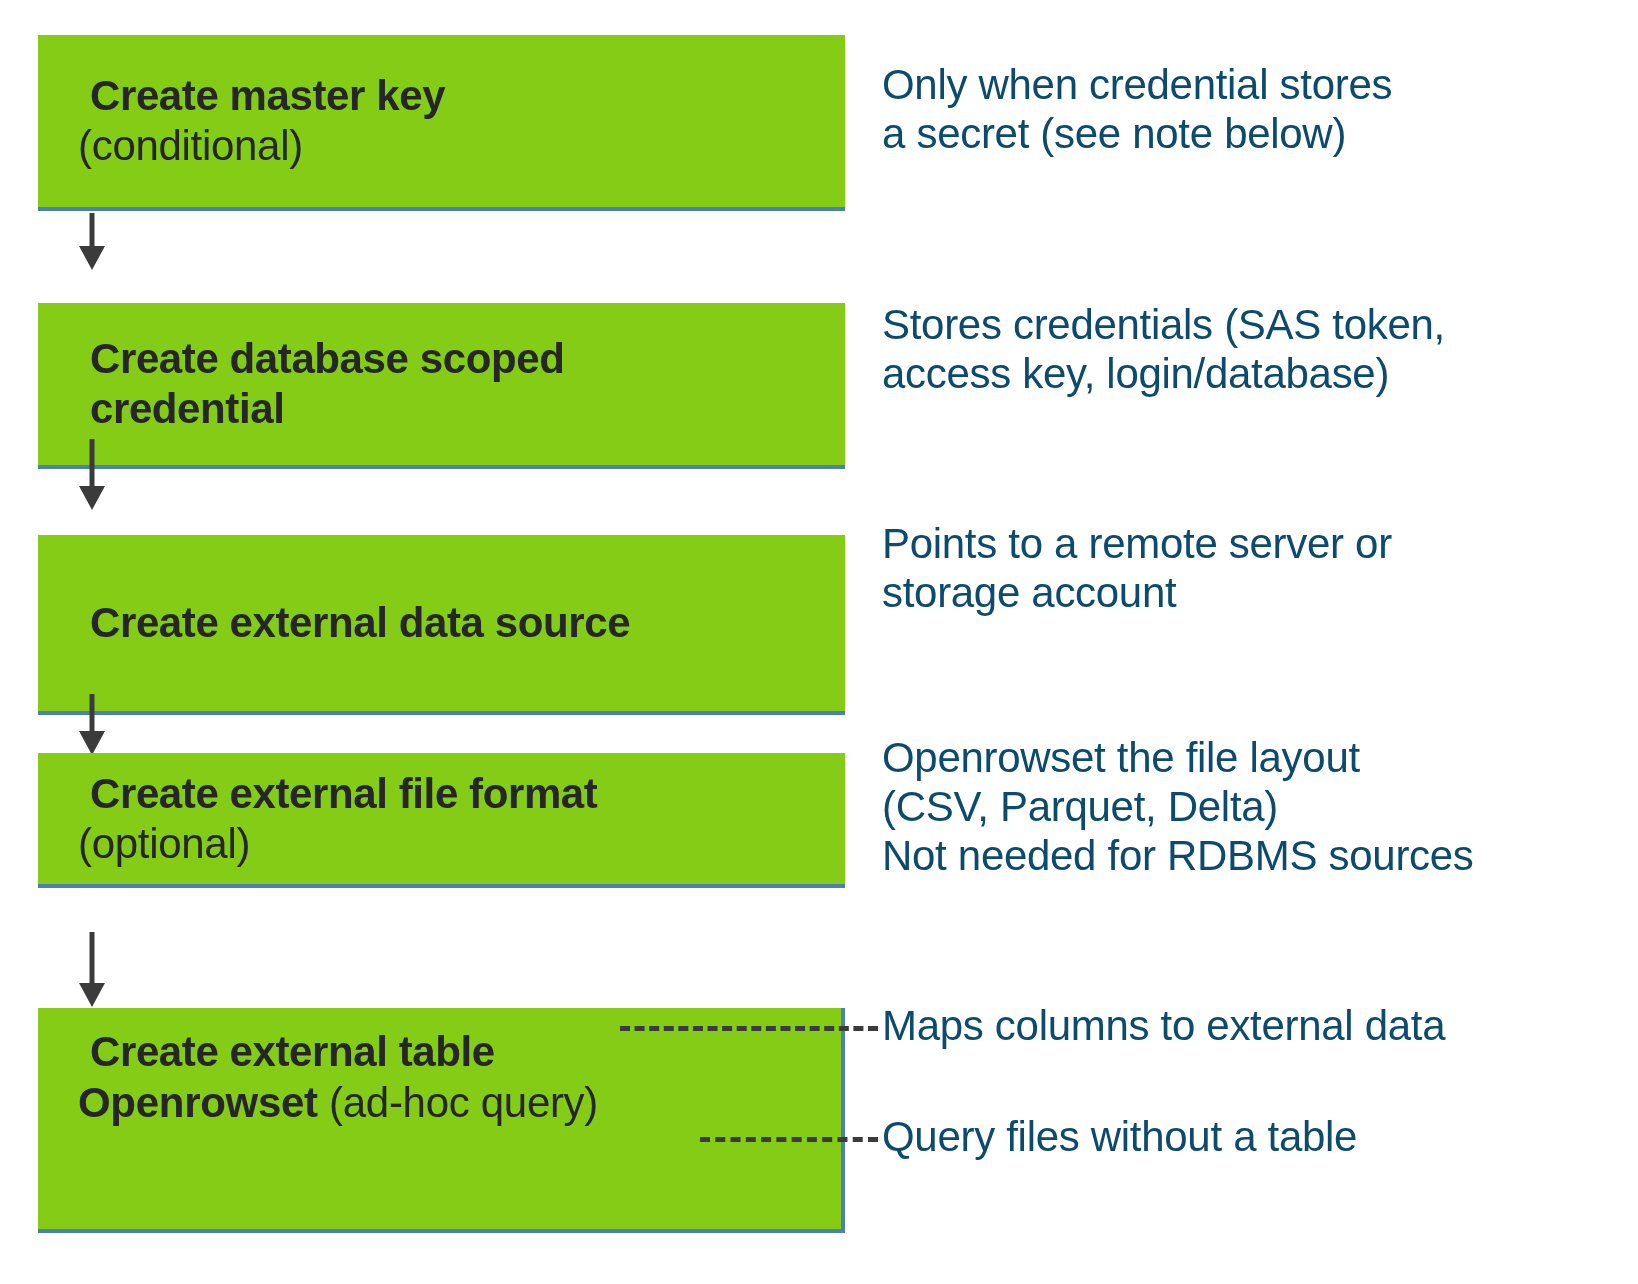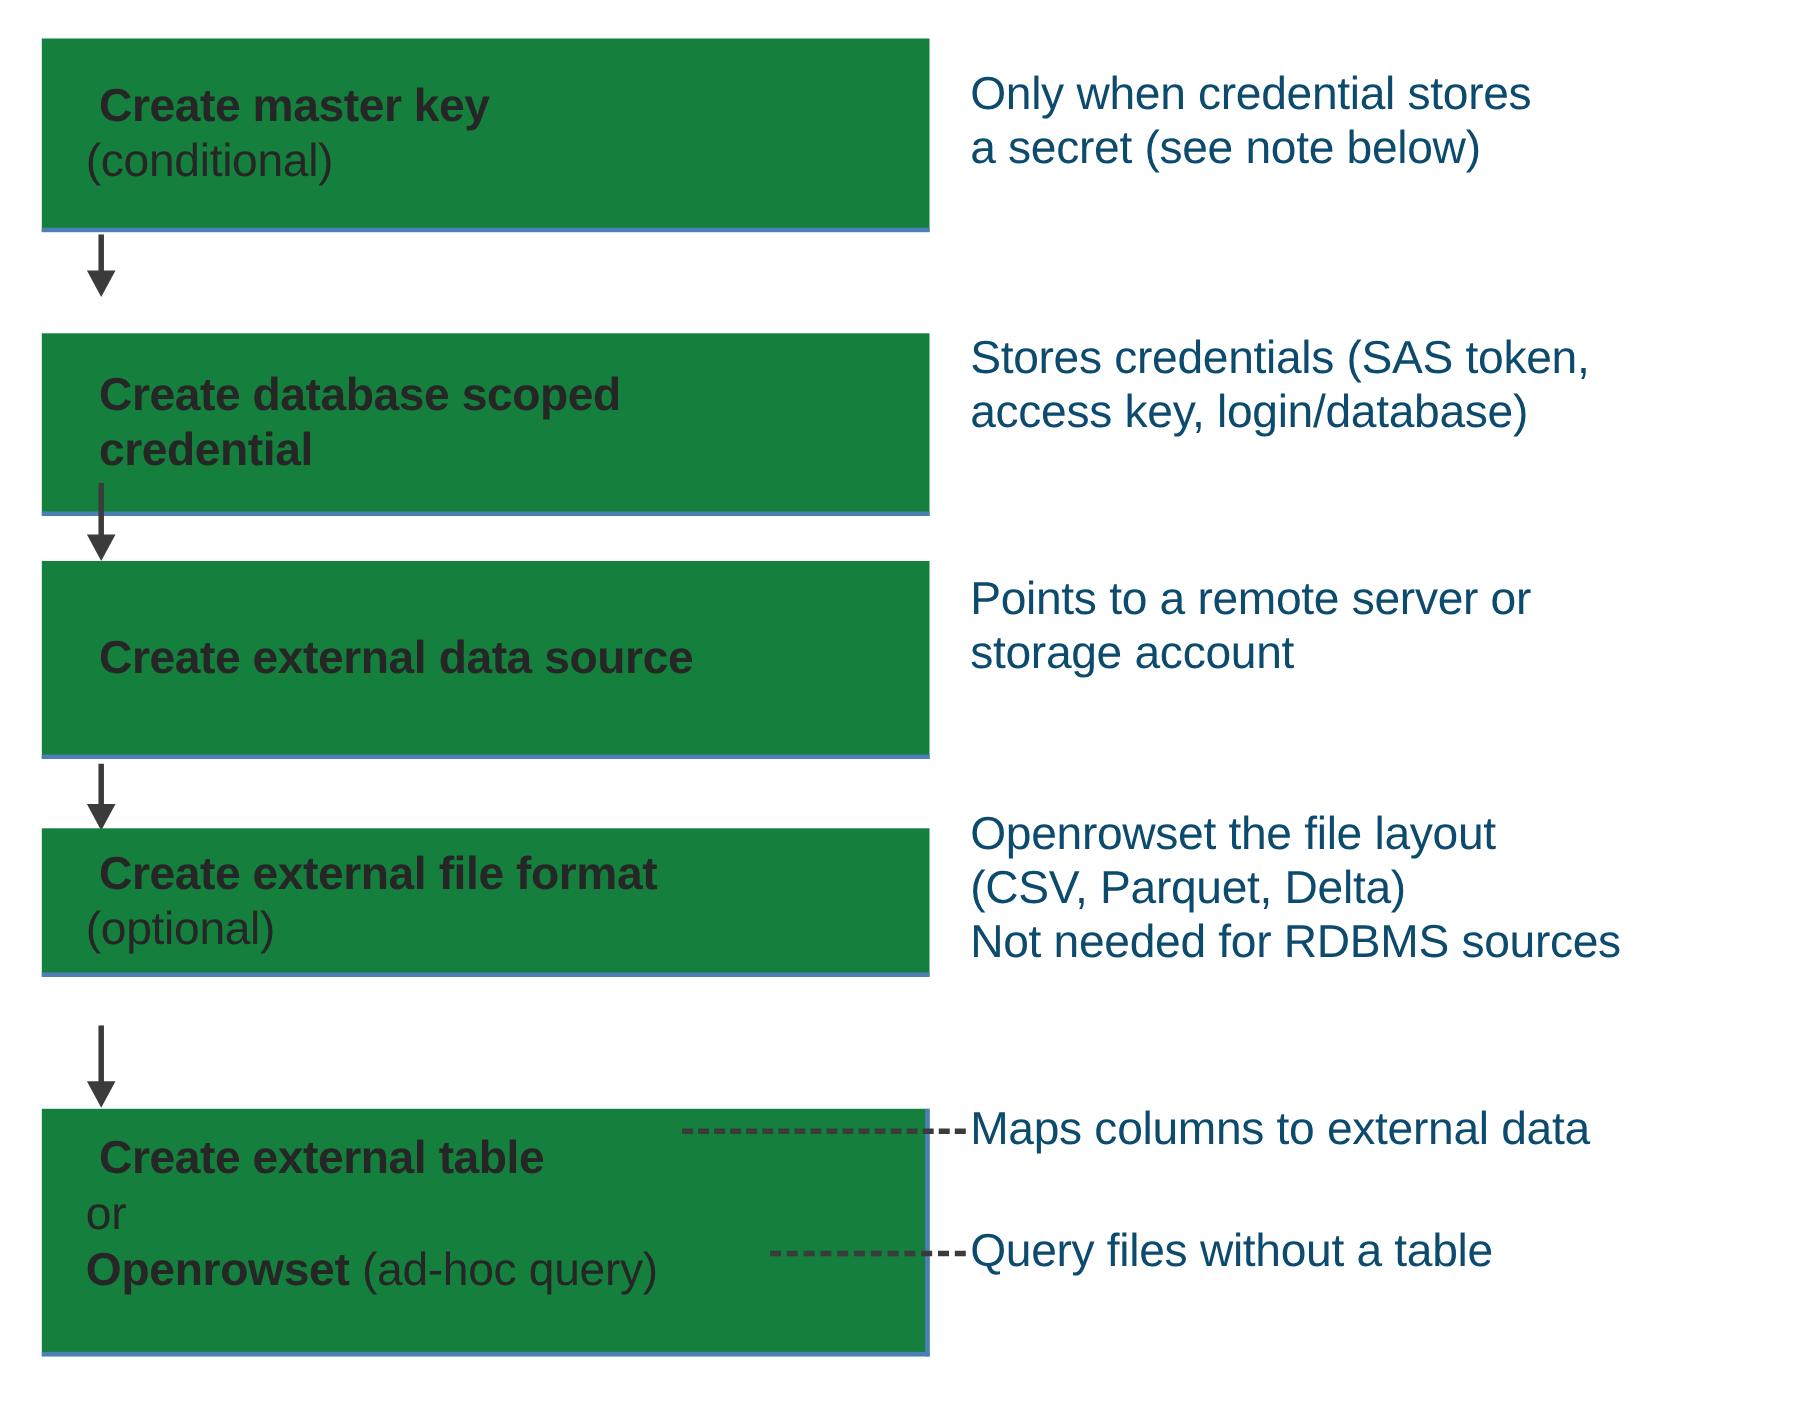--- a/index.html
+++ b/index.html
@@ -21,21 +21,21 @@
     left: 0; top: 0;
     width: 1638px;
     height: 1284px;
   }
 
   
   .step-box {
     position: absolute;
     left: 38px;
     width: 807px;
-    background: #15803d;
+    background: #84cc16;
     border-bottom: 4px solid #4b7fb5;
     box-sizing: border-box;
     display: flex;
     flex-direction: column;
     justify-content: center;
   }
   .step-box.with-right-border {
     border-right: 4px solid #4b7fb5;
   }
 
@@ -113,21 +113,21 @@
   <div class="note" style="top:300px;">Stores credentials (SAS token,
 access key, login/database)</div>
 
   <div class="arrow" style="top:439px; height:72px;">
     <svg width="32" height="72" viewBox="0 0 32 72">
       <line x1="16" y1="0" x2="16" y2="50" stroke="#3b3b3b" stroke-width="5"></line>
       <polygon points="3,47 29,47 16,71" fill="#3b3b3b"></polygon>
     </svg>
   </div>
 
-  <div class="step-box" style="top:510px; height:180px;">
+  <div class="step-box" style="top:535px; height:180px;">
     <div class="step-title">Create external data source</div>
   </div>
   <div class="note" style="top:519px;">Points to a remote server or
 storage account</div>
 
   <div class="arrow" style="top:694px; height:62px;">
     <svg width="32" height="62" viewBox="0 0 32 62">
       <line x1="16" y1="0" x2="16" y2="40" stroke="#3b3b3b" stroke-width="5"></line>
       <polygon points="3,37 29,37 16,61" fill="#3b3b3b"></polygon>
     </svg>
@@ -143,21 +143,20 @@
 
   <div class="arrow" style="top:932px; height:76px;">
     <svg width="32" height="76" viewBox="0 0 32 76">
       <line x1="16" y1="0" x2="16" y2="54" stroke="#3b3b3b" stroke-width="5"></line>
       <polygon points="3,51 29,51 16,75" fill="#3b3b3b"></polygon>
     </svg>
   </div>
 
   <div class="step-box with-right-border" style="top:1008px; height:225px; justify-content:flex-start; padding-top:18px;">
     <div class="step-title" style="line-height:1.22;">Create external table</div>
-    <div class="step-sub" style="line-height:1.22;">or</div>
     <div class="step-sub" style="line-height:1.22;">
       <span class="inline-bold">Openrowset</span><span class="inline-normal"> (ad-hoc query)</span>
     </div>
   </div>
 
   <div class="dash-connector" style="left:620px; top:1026px; width:258px;"></div>
   <div class="note" style="top:1001px;">Maps columns to external data</div>
 
   <div class="dash-connector" style="left:700px; top:1137px; width:178px;"></div>
   <div class="note" style="top:1112px;">Query files without a table</div>

